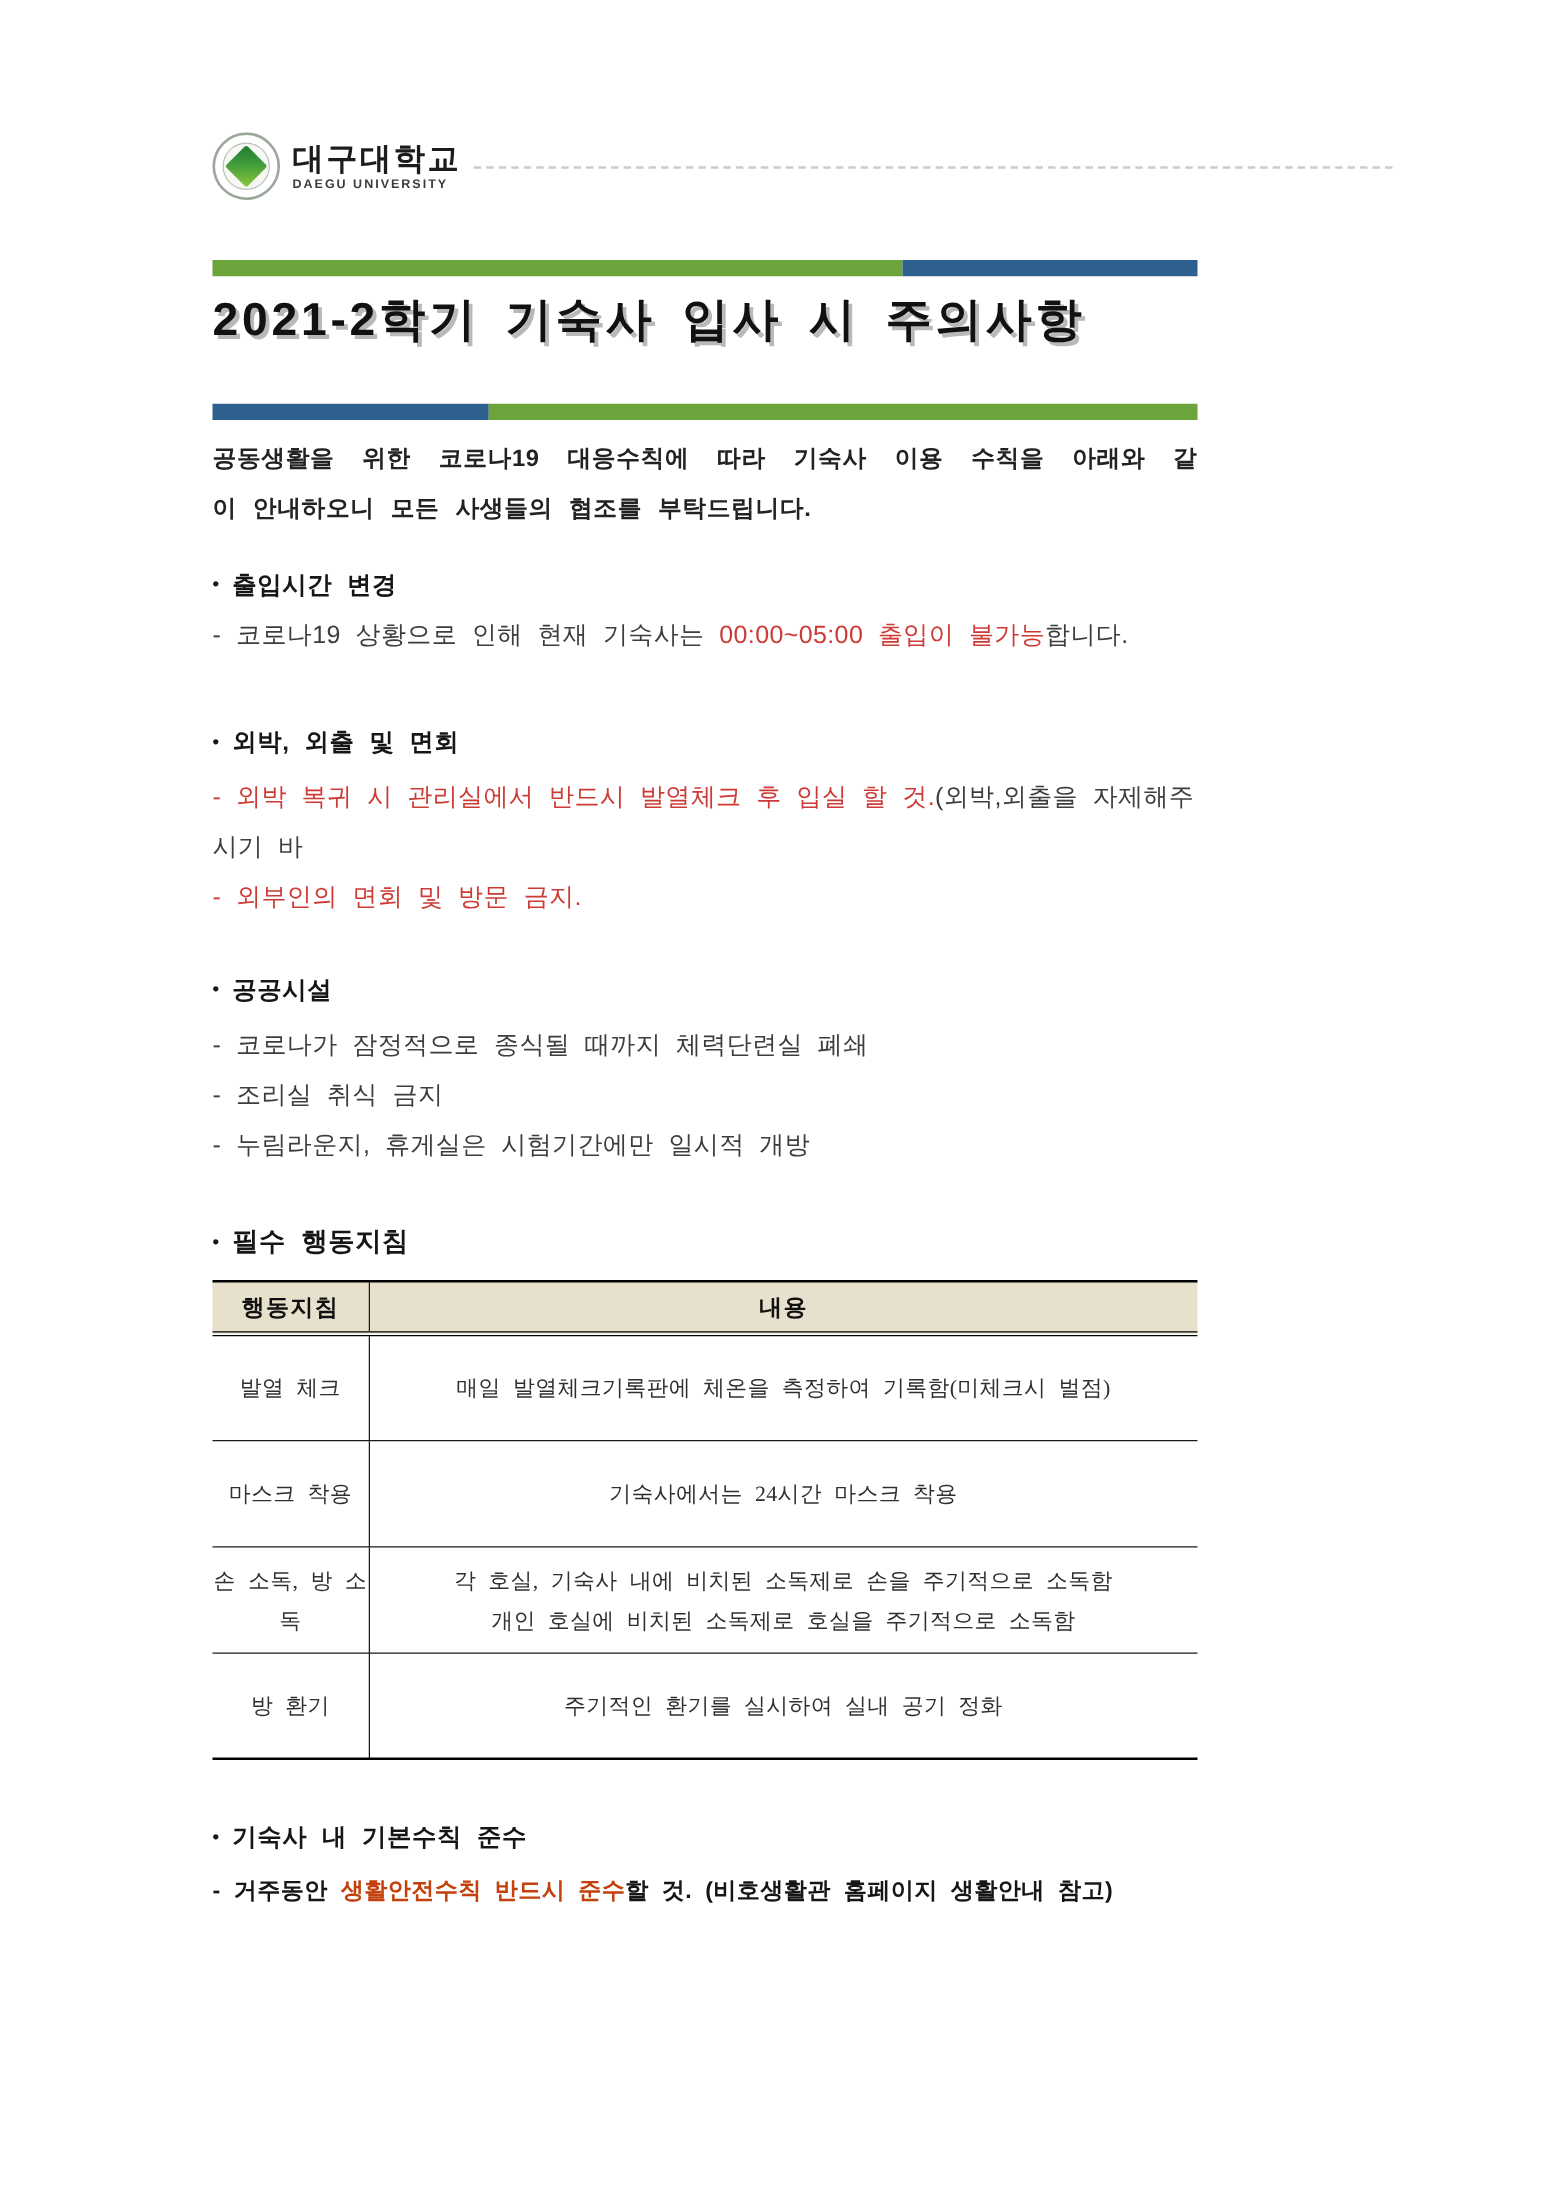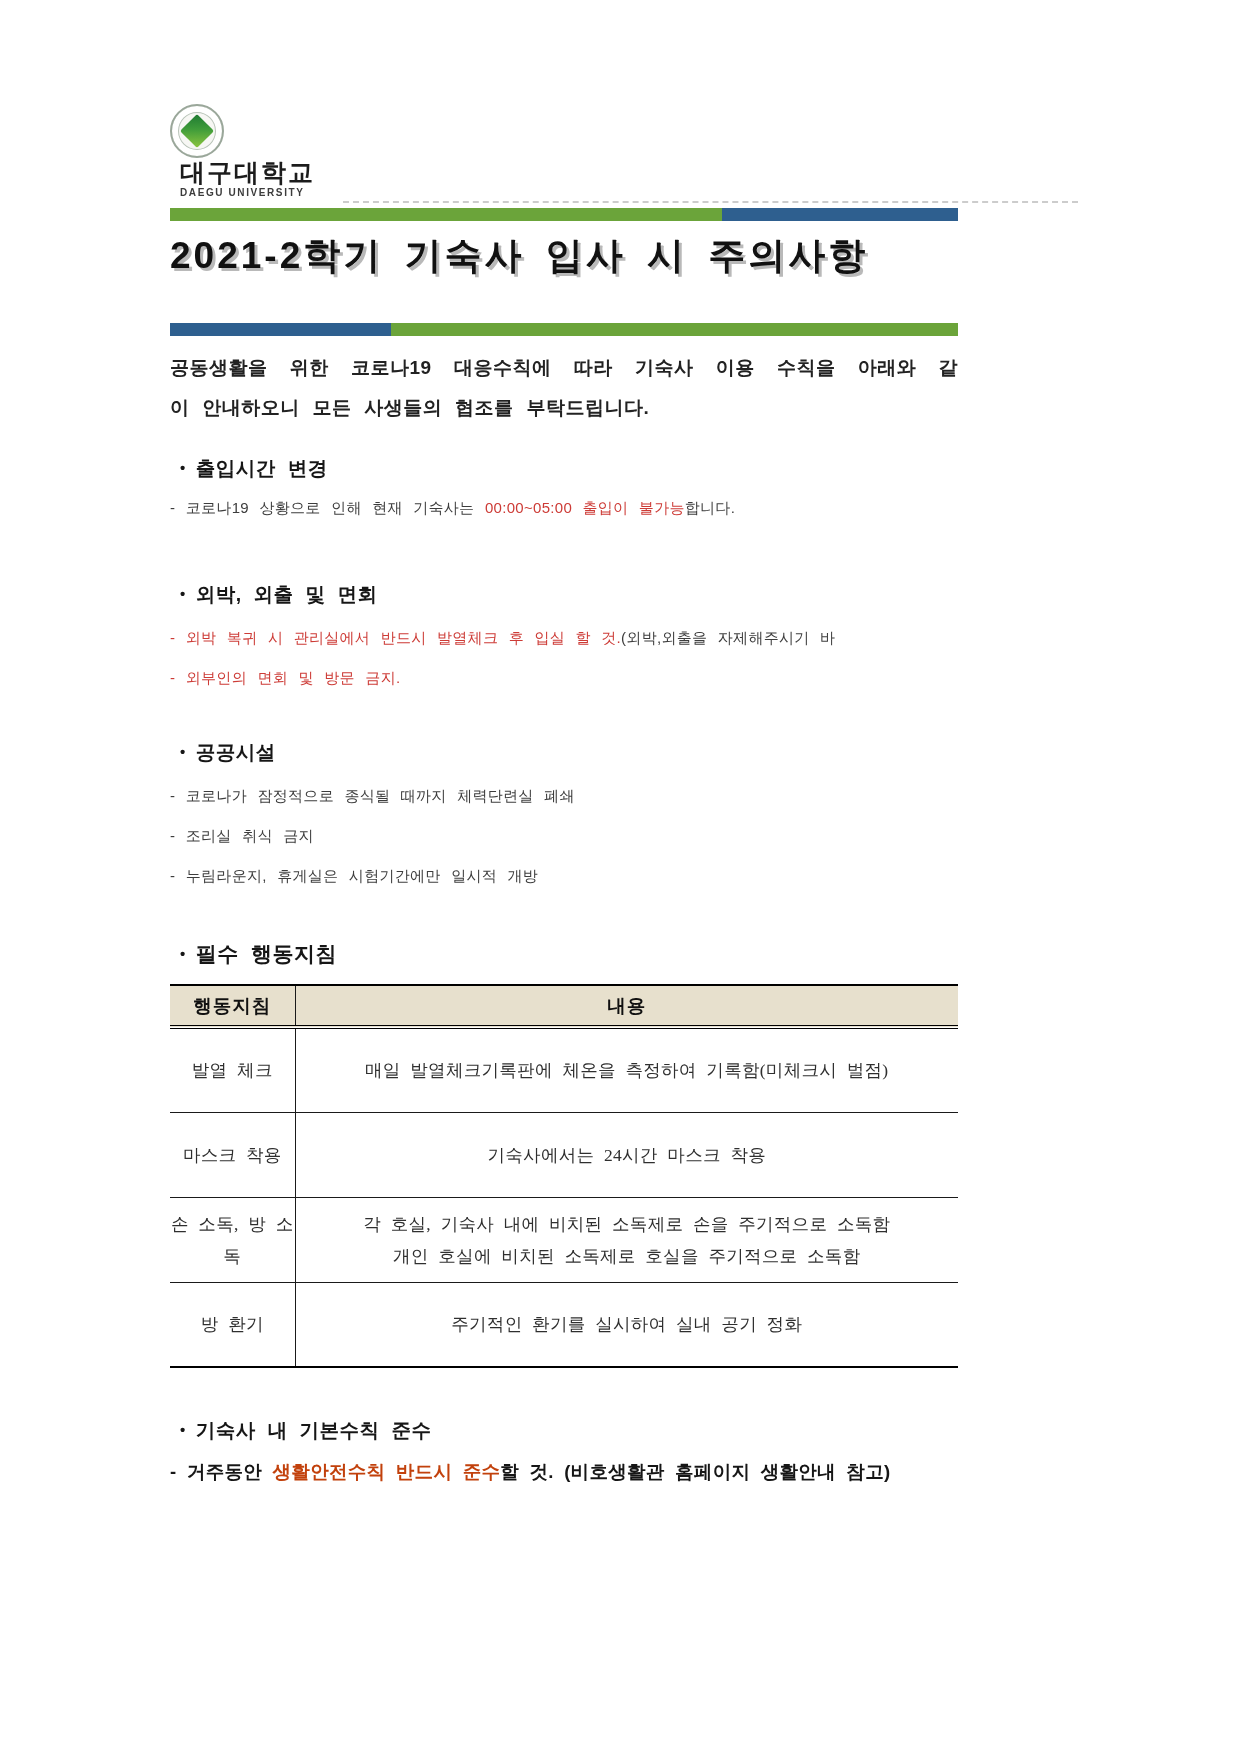--- a/index.html
+++ b/index.html
@@ -6,21 +6,21 @@
   html,body { background:#ffffff; }
   body {
     width:1240px; height:1753px; position:relative; overflow:hidden;
     font-family:"Liberation Sans","DejaVu Sans",sans-serif;
     color:#2b2b2b;
   }
 
   
   .logo-row{
     margin:104px 0 0 170px; height:58px;
-    display:flex; flex-direction:column;
+    display:flex; align-items:center;
   }
   .logo-emblem{
     width:54px; height:54px; border-radius:50%;
     border:2px solid #9aa79a; background:#f7f7f4;
     position:relative; flex:0 0 auto;
     box-shadow:inset 0 0 0 6px #ffffff, inset 0 0 0 7px #b9c4b9;
   }
   .logo-diamond{
     position:absolute; left:50%; top:50%; width:24px; height:24px;
     transform:translate(-50%,-50%) rotate(45deg);
@@ -55,26 +55,26 @@
   }
 
   .intro{
     font-size:19px; font-weight:bold; color:#222;
     line-height:40px; word-spacing:7px; letter-spacing:0.5px;
   }
   .intro-1{ margin-top:12px; text-align:justify; text-align-last:justify; }
 
   h2.sec{
     font-size:19.5px; font-weight:bold; color:#161616;
-    line-height:28px; word-spacing:6px; letter-spacing:0.5px;margin-left:10px;
+    line-height:28px; word-spacing:6px; letter-spacing:0.5px;
   }
   h2.sec .bullet{ font-size:15px; margin-right:10px; position:relative; top:-2px; }
 
   p.item{
-    font-size:15px; color:#3d3d3d; line-height:40px;
+    font-size:20px; color:#3d3d3d; line-height:40px;
     word-spacing:6px; letter-spacing:0.3px;
   }
   .red{ color:#CD3B36; }
   .indent{ padding-left:26px; }
 
   .m-entry-h { margin-top:26px; }
   .m-entry-i { margin-top:4px; }
   .m-outing-h{ margin-top:52px; }
   .m-outing-i{ margin-top:8px; }
   .m-fac-h   { margin-top:40px; }

